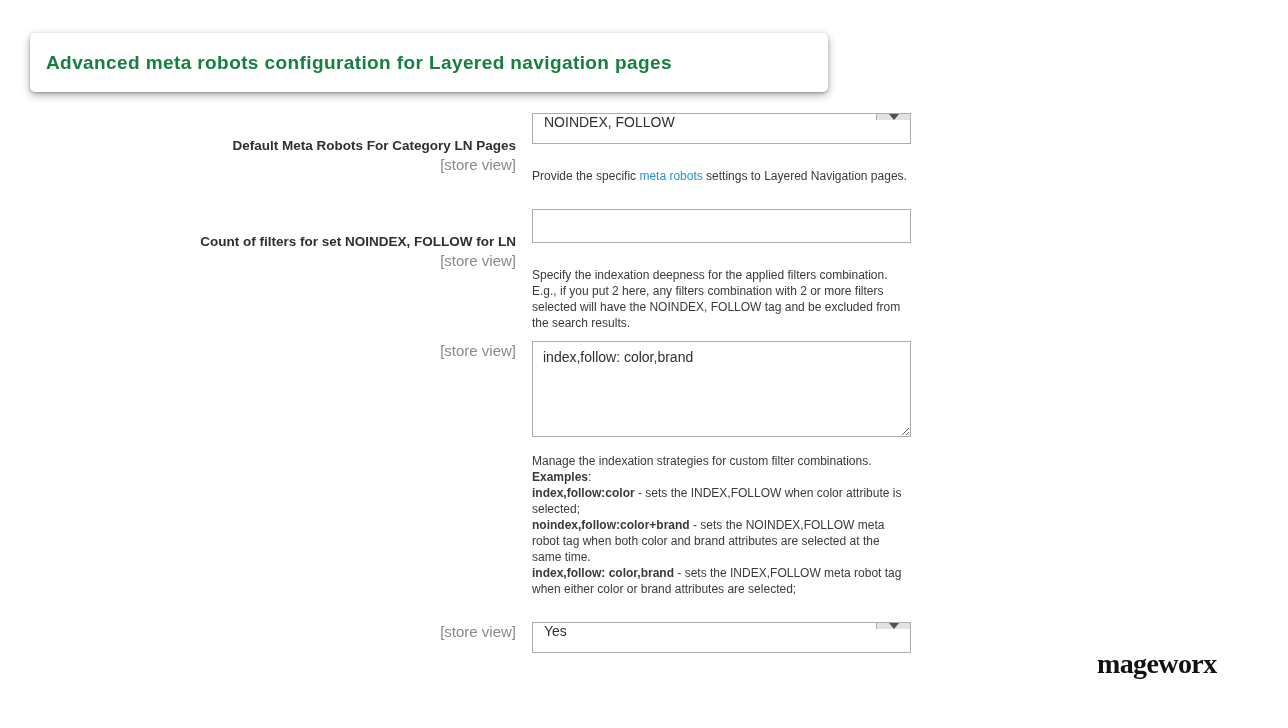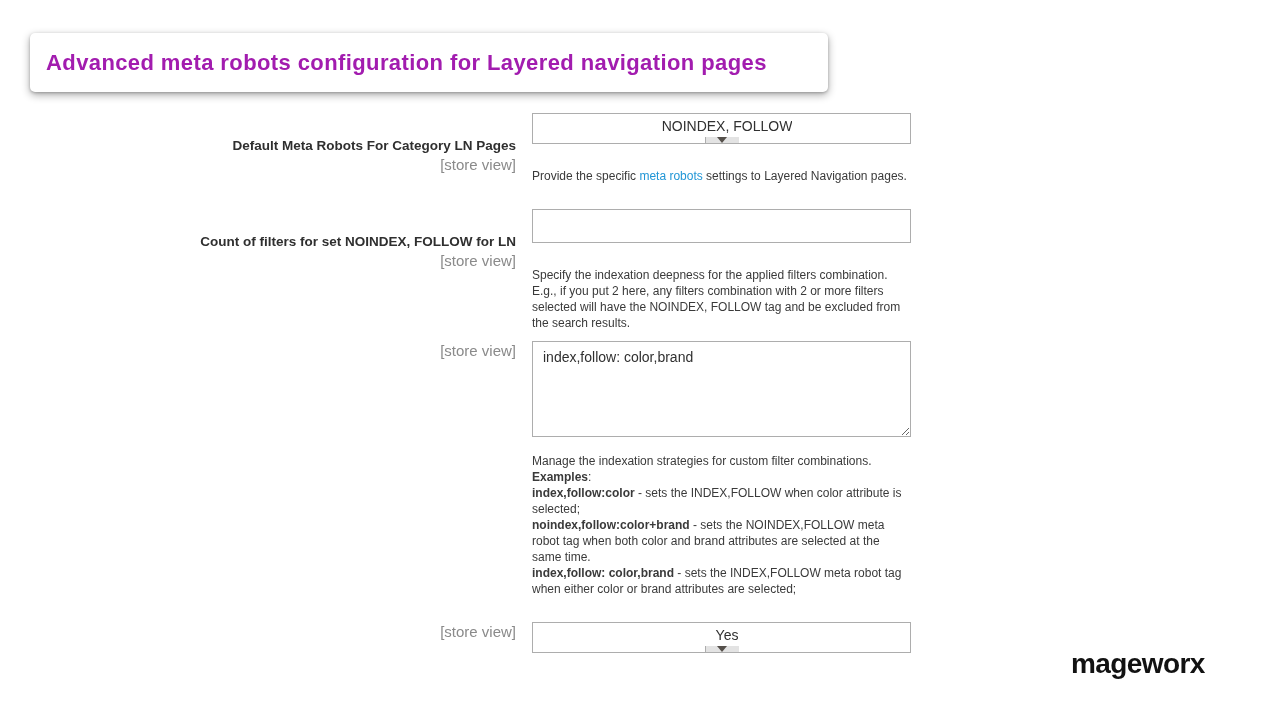--- a/index.html
+++ b/index.html
@@ -5,56 +5,56 @@
   * { margin:0; padding:0; box-sizing:border-box; }
   html,body { width:1288px; height:728px; background:#ffffff; overflow:hidden;
               font-family:"Liberation Sans", sans-serif; }
   .stage { position:relative; width:1288px; height:728px; background:#fff; }
 
   
   .banner { position:absolute; left:30px; top:33px; width:798px; height:59px;
             background:#ffffff; border-radius:5px;
             box-shadow:0 3px 9px rgba(0,0,0,0.33), 0 1px 3px rgba(0,0,0,0.22);
             display:flex; align-items:center; }
-  .banner h1 { margin-left:16px; font-size:22px; font-weight:700; color:#a21caf;
+  .banner h1 { margin-left:16px; font-size:19px; font-weight:700; color:#15803d;
                letter-spacing:0.4px; white-space:nowrap; }
 
   
   .row { position:absolute; left:0; width:1288px; }
   .label-col { position:absolute; left:196px; width:320px; text-align:right; }
   .field-label { display:block; font-size:13.5px; font-weight:700; color:#2f2f2f;
                  line-height:19px; padding-top:3px;margin-top:20px; }
   .scope { display:block; font-size:15px; font-weight:400; color:#8a8a8a;
            line-height:13px; margin-top:3px; }
   .control-col { position:absolute; left:532px; width:379px; }
 
   
-  .select { display:flex; align-items:center; height:31px; background:#fff;
-            border:1px solid #adadad; cursor:pointer;flex-direction:column; }
+  .select { display:flex; align-items:flex-start; height:31px; background:#fff;
+            border:1px solid #adadad; cursor:pointer; }
   .select-value { flex:1; display:flex; align-items:center; padding-left:11px;
                   font-size:14px; color:#303030; overflow:hidden; white-space:nowrap; }
   .select-btn { width:34px; background:#e3e3e3; border-left:1px solid #adadad;
                 display:flex; align-items:center; justify-content:center; }
   .caret { width:0; height:0; border-left:5px solid transparent;
            border-right:5px solid transparent; border-top:6px solid #55504b; }
   .text-input { width:100%; height:34px; border:1px solid #adadad; background:#fff;
                 padding:0 10px; font-size:14px; color:#303030; font-family:inherit; }
   .text-area { width:100%; height:96px; border:1px solid #adadad; background:#fff;
                padding:7px 10px; font-size:14px; color:#303030; font-family:inherit;
                line-height:1.25; resize:both; }
 
   
   .note { margin-top:24px; font-size:12px; line-height:16px; color:#3a3a3a; }
   .note-lg { margin-top:12px; }
   .note b { font-weight:700; }
   .note a { color:#2196d6; text-decoration:none; }
 
   
-  .logo { position:absolute; left:1071px; top:648px; font-size:28px; font-weight:700;
-          color:#121212; letter-spacing:-0.6px; }
+  .logo { position:absolute; left:1097px; top:648px; font-size:28px; font-weight:700;
+          color:#121212; letter-spacing:-0.6px;font-family:Liberation Serif, serif; }
 </style>
 </head>
 <body>
 
 <div class="stage">
 
   <section class="banner">
     <h1>Advanced meta robots configuration for Layered navigation pages</h1>
   </section>
 

